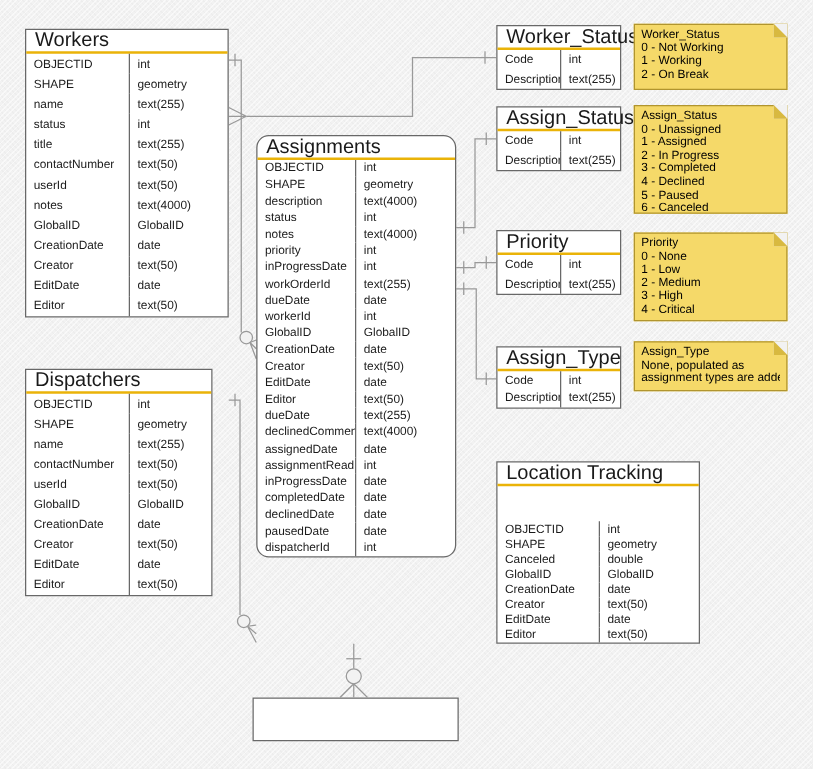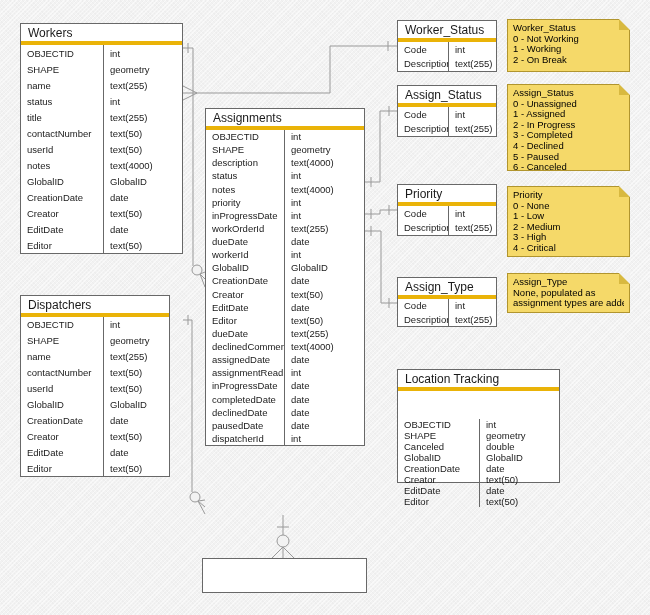--- a/index.html
+++ b/index.html
@@ -19,37 +19,37 @@
   svg.wires{position:absolute;left:0;top:0;width:650px;height:615px;}
   svg.wires path{fill:none;stroke:#999;stroke-width:1;}
   svg.wires circle{fill:#f2f2f2;stroke:#999;stroke-width:1;}
 
   .table{
     position:absolute;background:#ffffff;border:1px solid #686868;
     box-sizing:border-box;display:flex;flex-direction:column;
     font-size:9.5px;color:#1a1a1a;
   }
   .tbl-header{
-    flex:0 0 auto;height:17px;border-bottom:4px solid #eab308;
-    display:flex;align-items:center;padding-left:7px;font-size:12px;
+    flex:0 0 auto;height:17px;border-bottom:2px solid #eab308;
+    display:flex;align-items:center;padding-left:7px;font-size:16px;
   }
   .tbl-rows{flex:1 1 auto;display:flex;flex-direction:column;}
   .tbl-row{flex:1 1 auto;display:flex;align-items:stretch;}
   .cell{white-space:nowrap;overflow:hidden;display:flex;align-items:center;box-sizing:border-box;padding-left:6px;}
   .cell.name{flex:0 0 auto;width:var(--col,80px);}
   .cell.type{flex:1 1 auto;border-left:1px solid #686868;}
 
   .tbl-workers{left:20px;top:23px;width:163px;height:231px;--col:82px;}
   .tbl-dispatchers{left:20px;top:295px;width:150px;height:182px;--col:82px;}
-  .tbl-assignments{left:205px;top:108px;width:160px;height:338px;--col:78px;}
+  .tbl-assignments{left:205px;top:108px;width:160px;height:338px;border-radius:10px;--col:78px;}
   .tbl-worker_status{left:397px;top:20px;width:100px;height:52px;--col:50px;}
   .tbl-assign_status{left:397px;top:85px;width:100px;height:52px;--col:50px;}
   .tbl-priority{left:397px;top:184px;width:100px;height:52px;--col:50px;}
   .tbl-assign_type{left:397px;top:277px;width:100px;height:50px;--col:50px;}
-  .tbl-location_tracking{left:397px;top:369px;width:163px;height:114px;gap:28px;--col:81px;}
+  .tbl-location_tracking{left:397px;top:369px;width:163px;height:146px;gap:28px;--col:81px;}
   .tbl-attachments{left:202px;top:558px;width:165px;height:35px;}
   .tbl-attachments .tbl-header{height:19px;}
 
   .note{
     position:absolute;background:#F5D969;border:1px solid #B1952E;
     box-sizing:border-box;padding:3px 5px 2px 5px;
     font-size:9.5px;line-height:10.6px;color:#000;
   }
   .note .fold{
     position:absolute;top:-1px;right:-1px;width:0;height:0;

